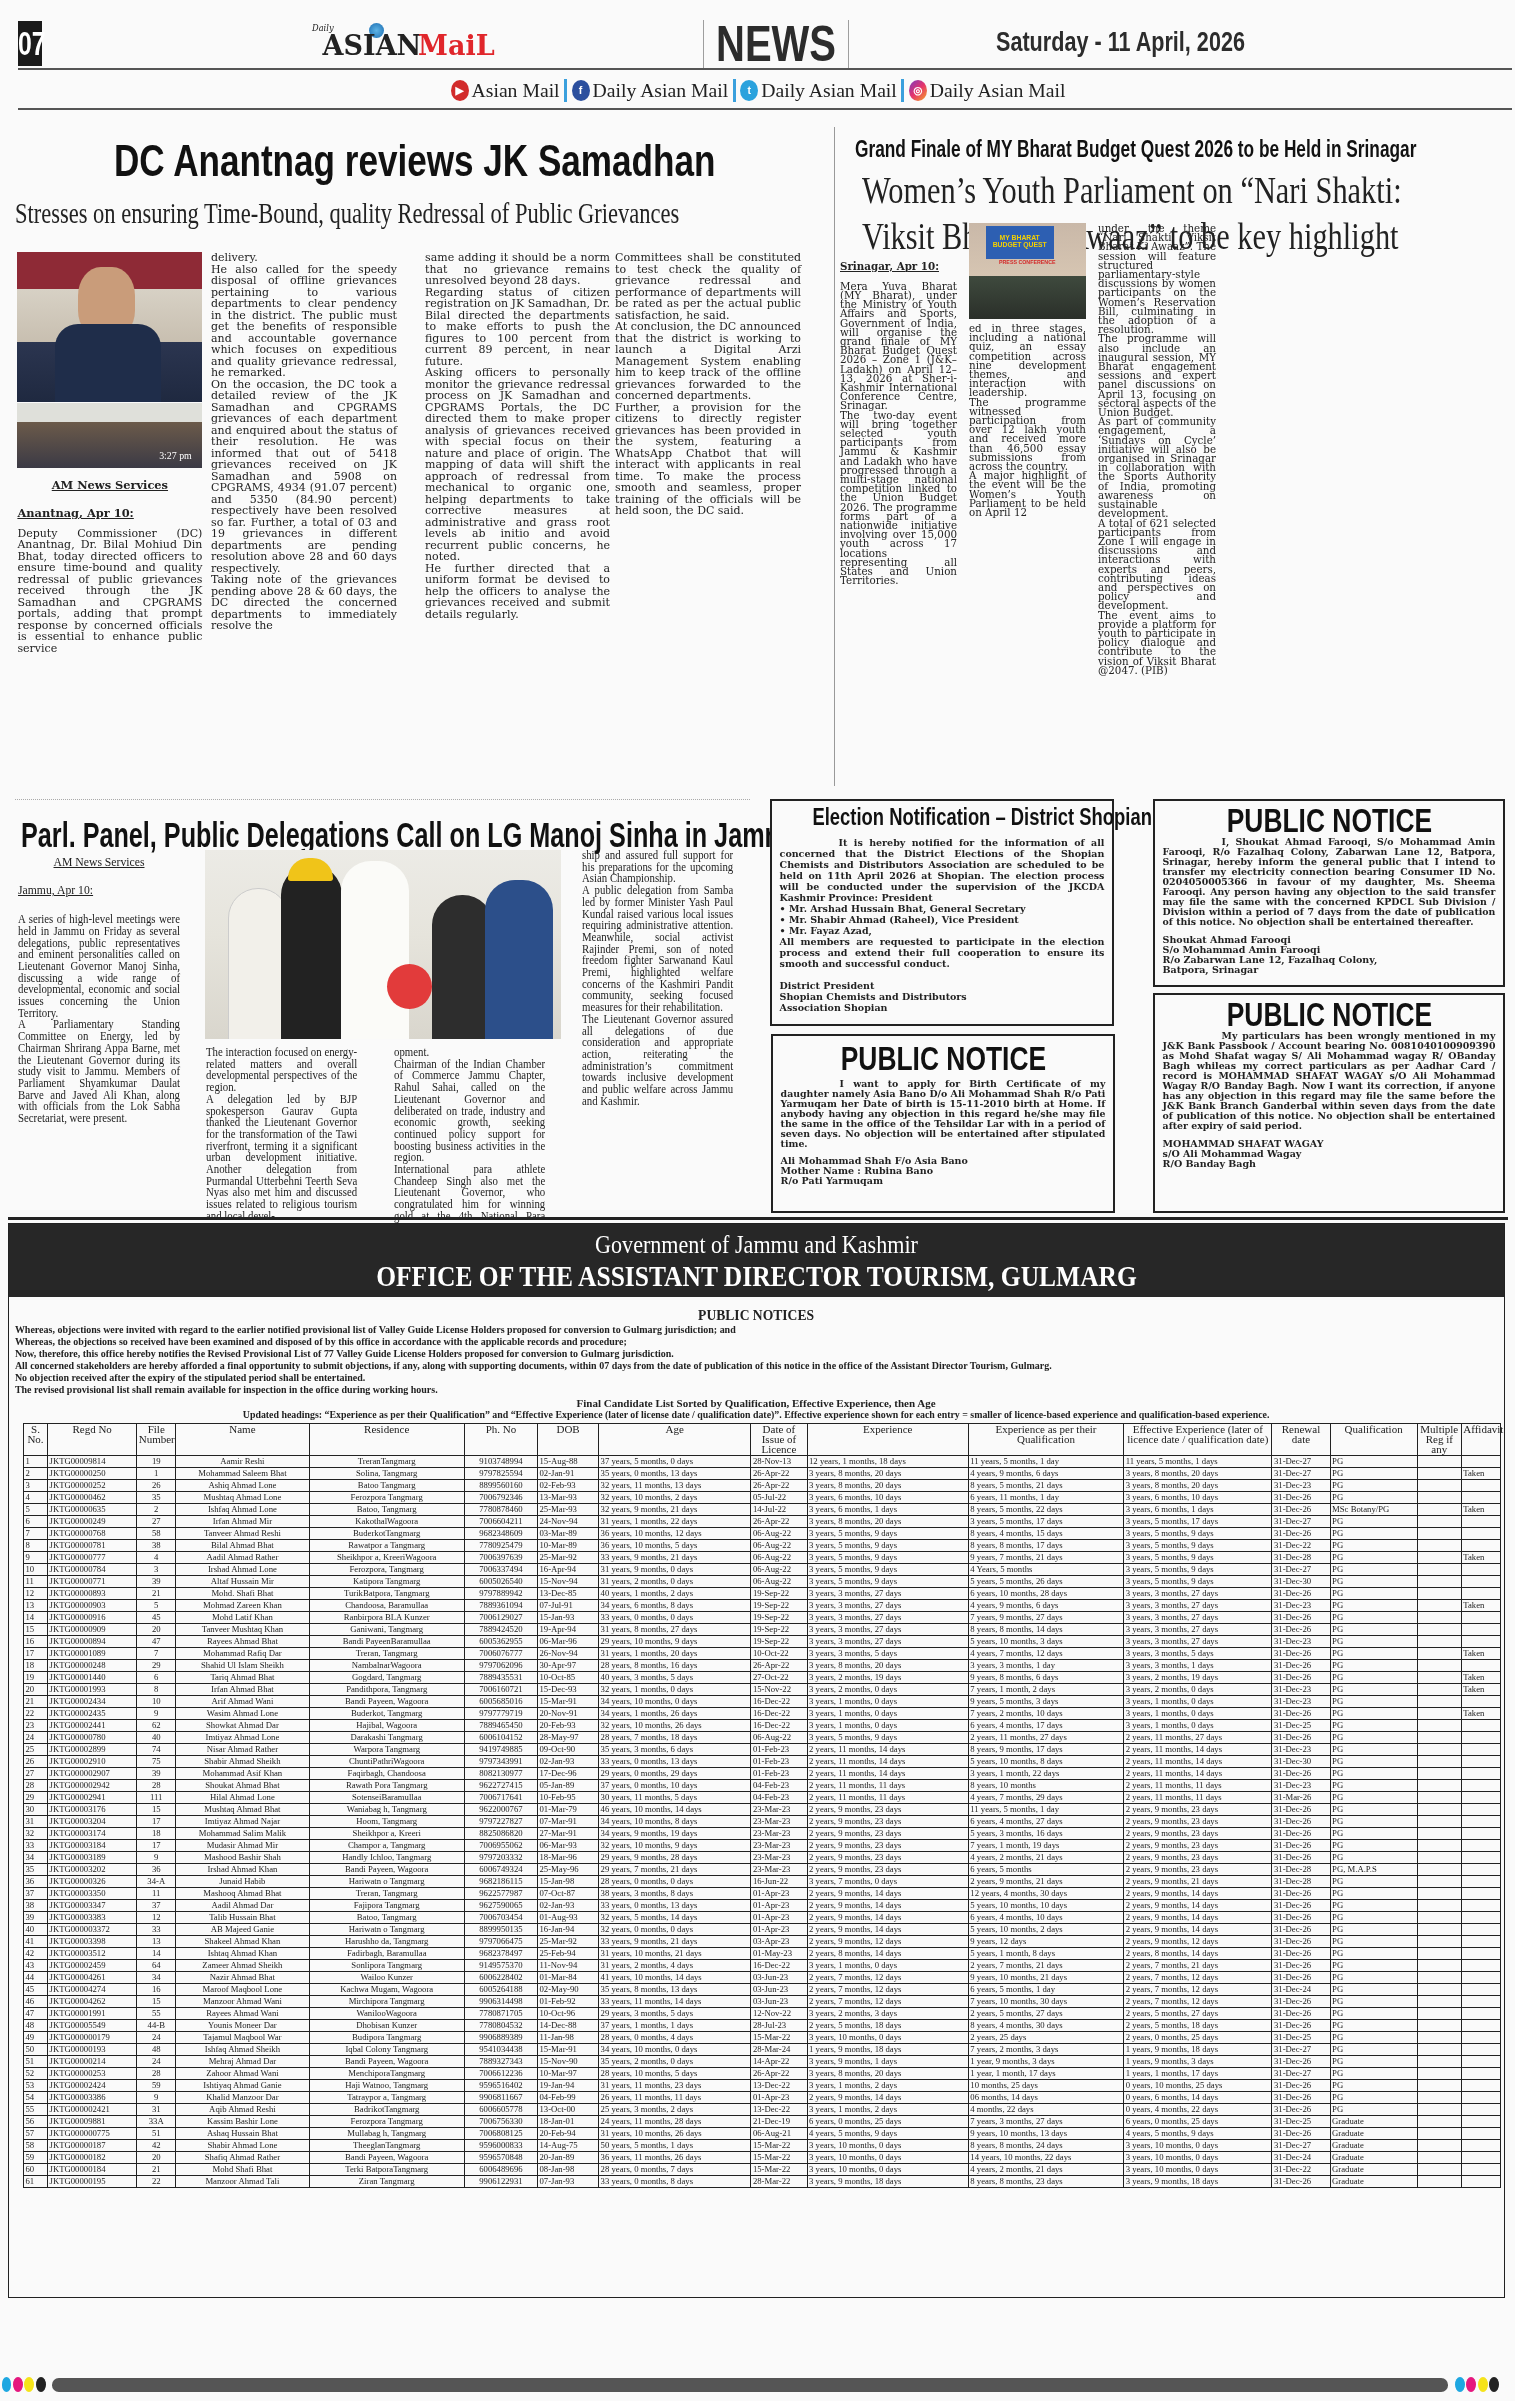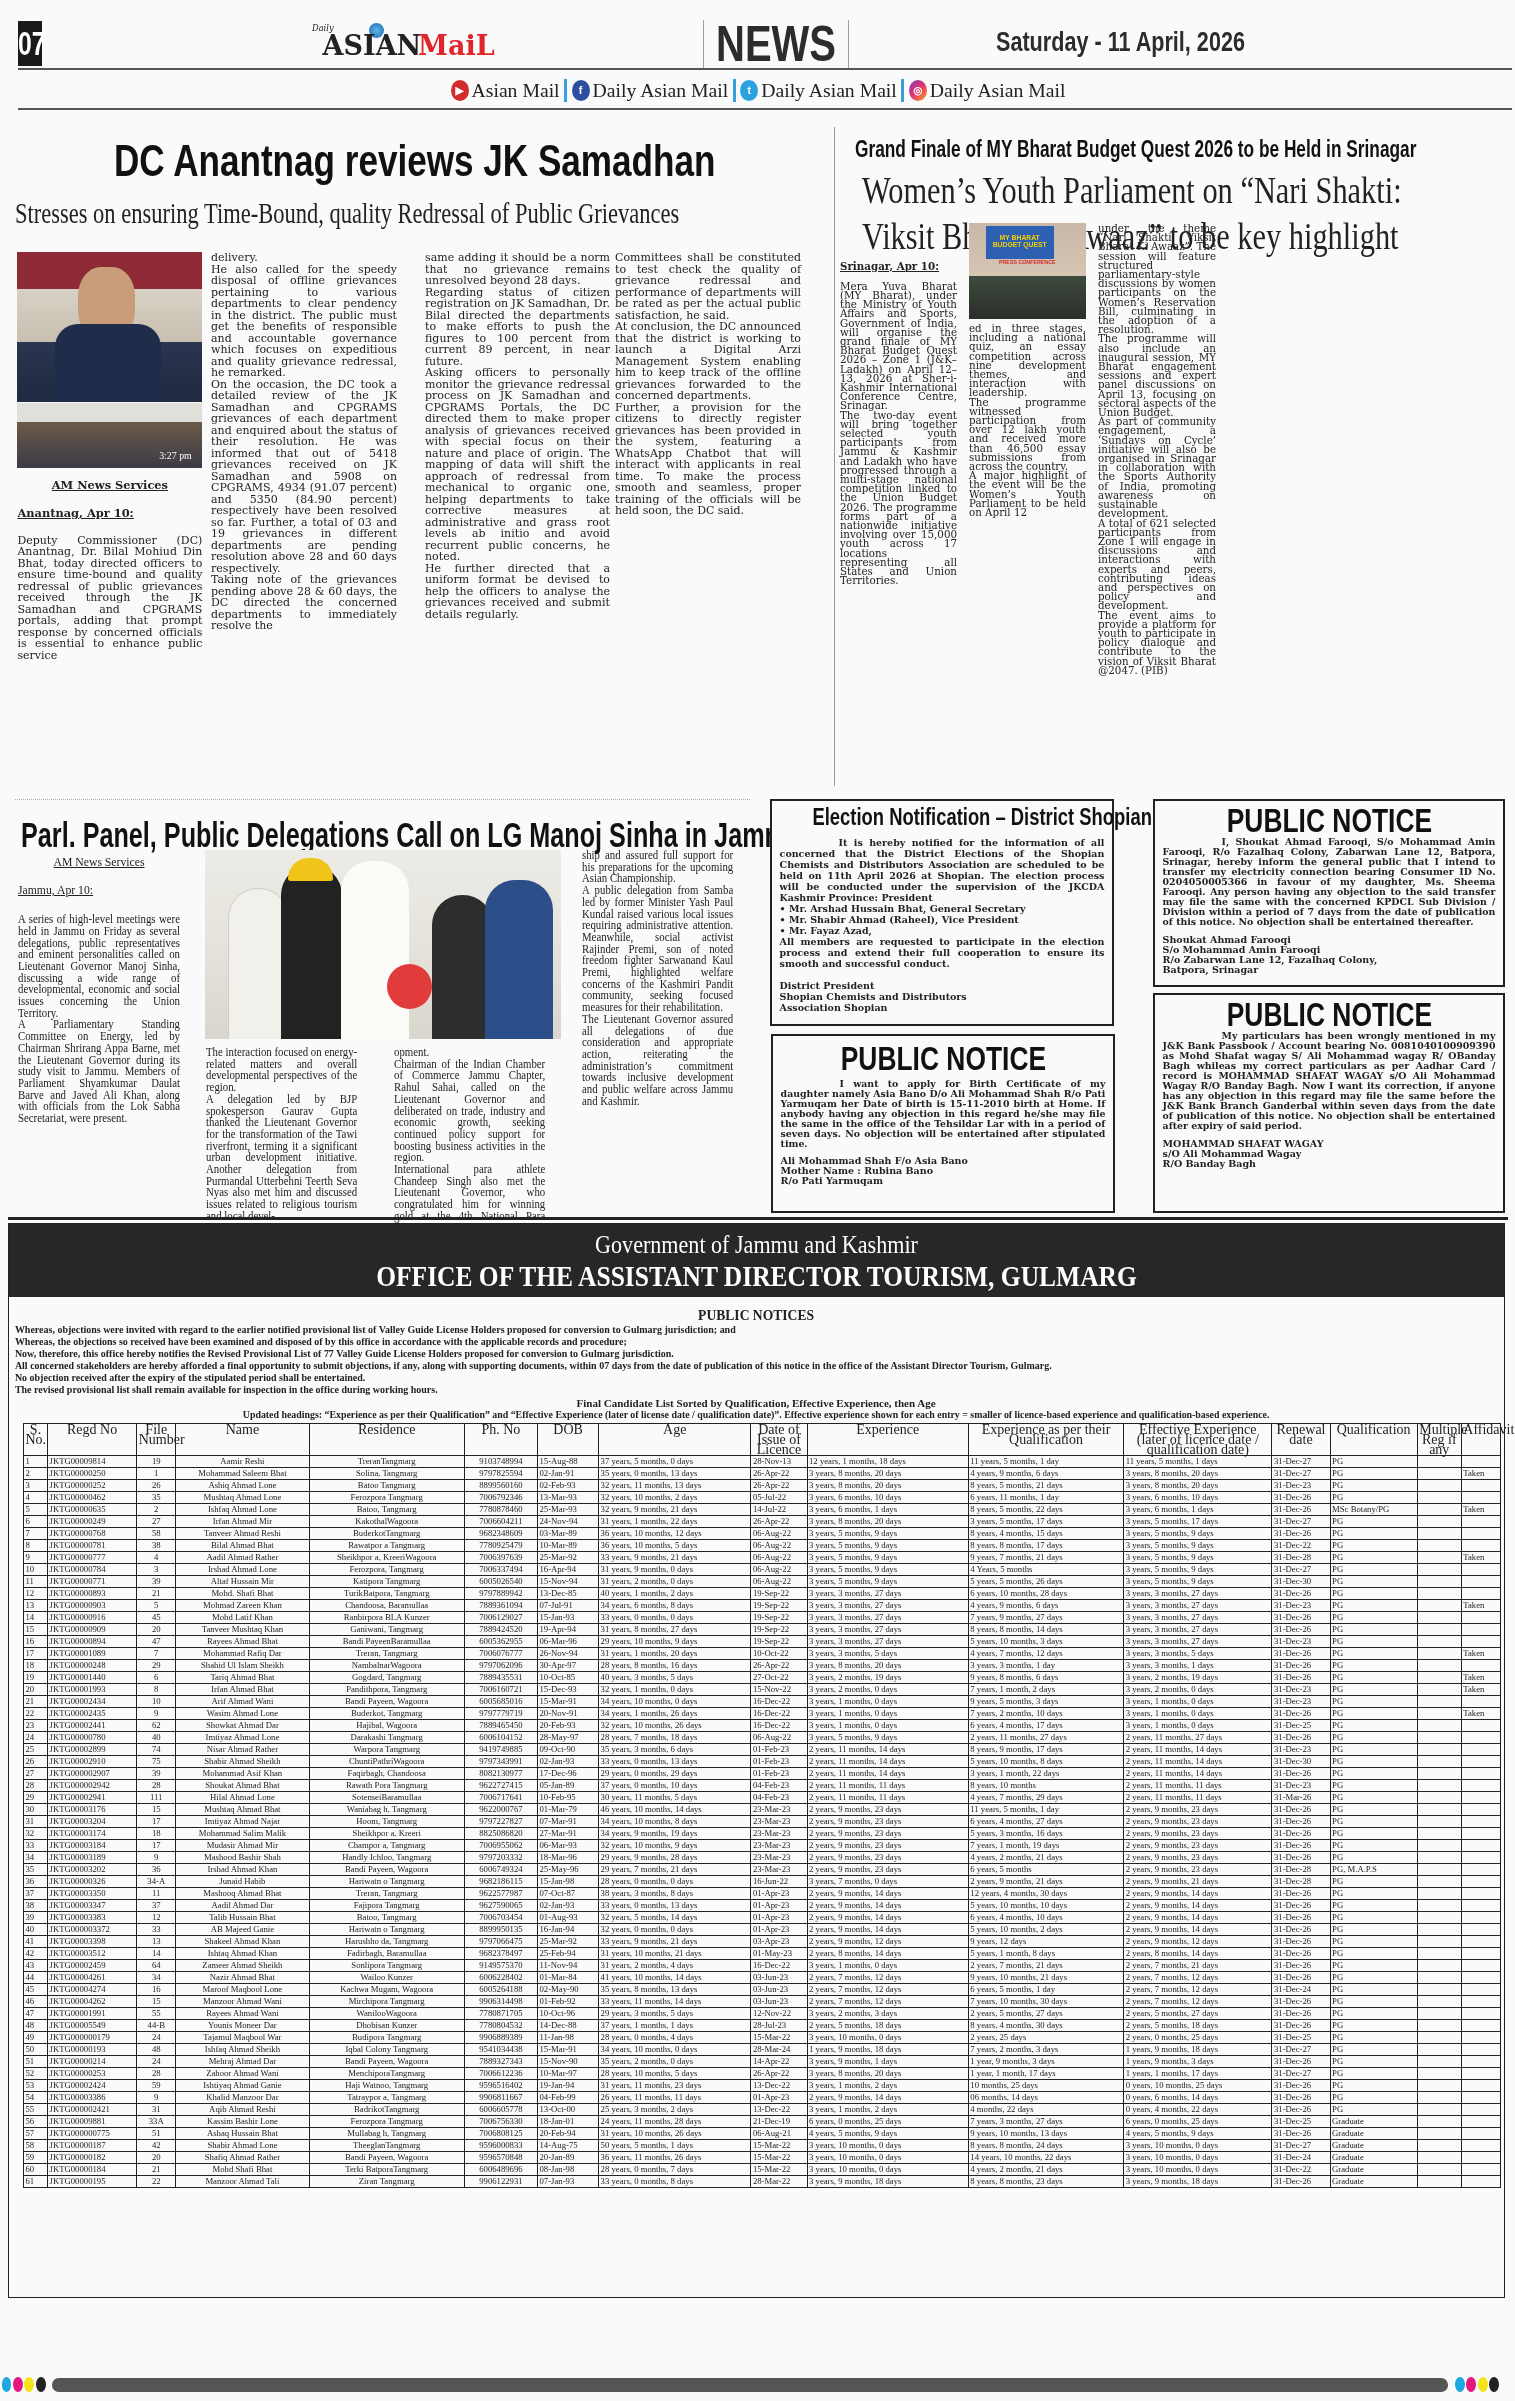--- a/index.html
+++ b/index.html
@@ -40,21 +40,21 @@
 #tbanner{height:73px;background:#272727;color:#fff;text-align:center;font-family:"Liberation Serif",serif}
 #tbanner .l1{font-size:26px;padding-top:6px;transform:scaleX(.85)}
 #tbanner .l2{font-size:30px;font-weight:bold;transform:scaleX(.85);margin-top:-1.5px}
 .tpn{text-align:center;font-family:"Liberation Serif",serif;font-size:13.6px;margin-top:10.6px;font-weight:bold}
 .tpara{font-family:"Liberation Serif",serif;font-weight:bold;font-size:10.2px;line-height:12px;padding:0 6px;transform:scaleX(.98);transform-origin:left}
 .tmeta{display:flex;justify-content:space-between;padding:0 6px;margin-top:7.6px;font-family:"Liberation Serif",serif;font-weight:bold;font-size:10.2px;line-height:12px}
 .tmeta .right{text-align:center;width:318px;margin-right:129px}
 .tcap1{text-align:center;font-family:"Liberation Serif",serif;font-weight:bold;font-size:11px;margin-top:1.5px}
 .tcap2{text-align:center;font-family:"Liberation Serif",serif;font-weight:bold;font-size:9.9px}
 #tbl{border-collapse:collapse;margin:3px 0 0 14.4px;width:1478px;font-family:"Liberation Serif",serif;font-size:8.7px;table-layout:fixed}
-#tbl th{border:1.1px solid #222;font-weight:normal;font-size:14px;line-height:9.9px;vertical-align:top;padding:0.8px 1.5px}
+#tbl th{border:1.1px solid #222;font-weight:normal;font-size:11px;line-height:9.9px;vertical-align:top;padding:0.8px 1.5px}
 #tbl td{border:1.1px solid #222;height:12px;line-height:9.9px;padding:0 1.5px;white-space:nowrap;overflow:hidden}
 #tbl td.c{text-align:center}
 
 #footer{position:absolute;left:0;top:2375px;width:1516px;height:19.7px}
 .bar{position:absolute;left:39px;top:3px;width:1444px;height:13.6px;border-radius:6.8px;background:#555}
 .dots{position:absolute;top:1.5px;display:flex;gap:1.5px}
 .dot{width:9.9px;height:15px;border-radius:50%}
 </style>
 </head>
 <body>
@@ -98,21 +98,21 @@
 <div class="sub" style="left:15px;top:196px;font-size:30px;transform:scaleX(.75)">Stresses on ensuring Time-Bound, quality Redressal of Public Grievances</div>
 <div class="photo" style="left:17.4px;top:252px;width:185px;height:150px;background:linear-gradient(180deg,#8e2a36 0%,#8e2a36 25%,#d7d1c5 25%,#c8bfb0 60%,#2b3550 60%,#1f2940 100%)">
   <div style="position:absolute;left:61px;top:15px;width:57px;height:72px;border-radius:40%;background:#c99c7a"></div>
   <div style="position:absolute;left:38px;top:72px;width:106px;height:83px;border-radius:23px 23px 0 0;background:#1f2d4a"></div>
 </div>
 <div class="photo" style="left:17.4px;top:403px;width:185px;height:65px;background:linear-gradient(180deg,#dfe0da 0%,#dfe0da 30%,#6b5a4a 30%,#3b3a45 100%)">
   <div style="position:absolute;right:10.6px;bottom:7px;color:#fff;font-family:Liberation Serif, serif;font-size:9.9px">3:27 pm</div>
 </div>
 <div class="col" style="left:17.4px;top:480px;width:185px;text-align:left">
   <div class="byline" style="text-align:center;margin-bottom:16.7px">AM News Services</div>
-  <div class="byline" style="margin-bottom:15px">Anantnag, Apr 10:</div>
+  <div class="byline" style="margin-bottom:8px">Anantnag, Apr 10:</div>
   <p style="text-align:justify">Deputy Commissioner (DC) Anantnag, Dr. Bilal Mohiud Din Bhat, today directed officers to ensure time-bound and quality redressal of public grievances received through the JK Samadhan and CPGRAMS portals, adding that prompt response by concerned officials is essential to enhance public service</p>
 </div>
 <div class="col" style="left:211px;top:252px;width:186px">
   <p>delivery.</p>
   <p>He also called for the speedy disposal of offline grievances pertaining to various departments to clear pendency in the district. The public must get the benefits of responsible and accountable governance which focuses on expeditious and quality grievance redressal, he remarked.</p>
   <p>On the occasion, the DC took a detailed review of the JK Samadhan and CPGRAMS grievances of each department and enquired about the status of their resolution. He was informed that out of 5418 grievances received on JK Samadhan and 5908 on CPGRAMS, 4934 (91.07 percent) and 5350 (84.90 percent) respectively have been resolved so far. Further, a total of 03 and 19 grievances in different departments are pending resolution above 28 and 60 days respectively.</p>
   <p>Taking note of the grievances pending above 28 &amp; 60 days, the DC directed the concerned departments to immediately resolve the</p>
 </div>
 <div class="col" style="left:425px;top:252px;width:185px">
   <p>same adding it should be a norm that no grievance remains unresolved beyond 28 days.</p>

